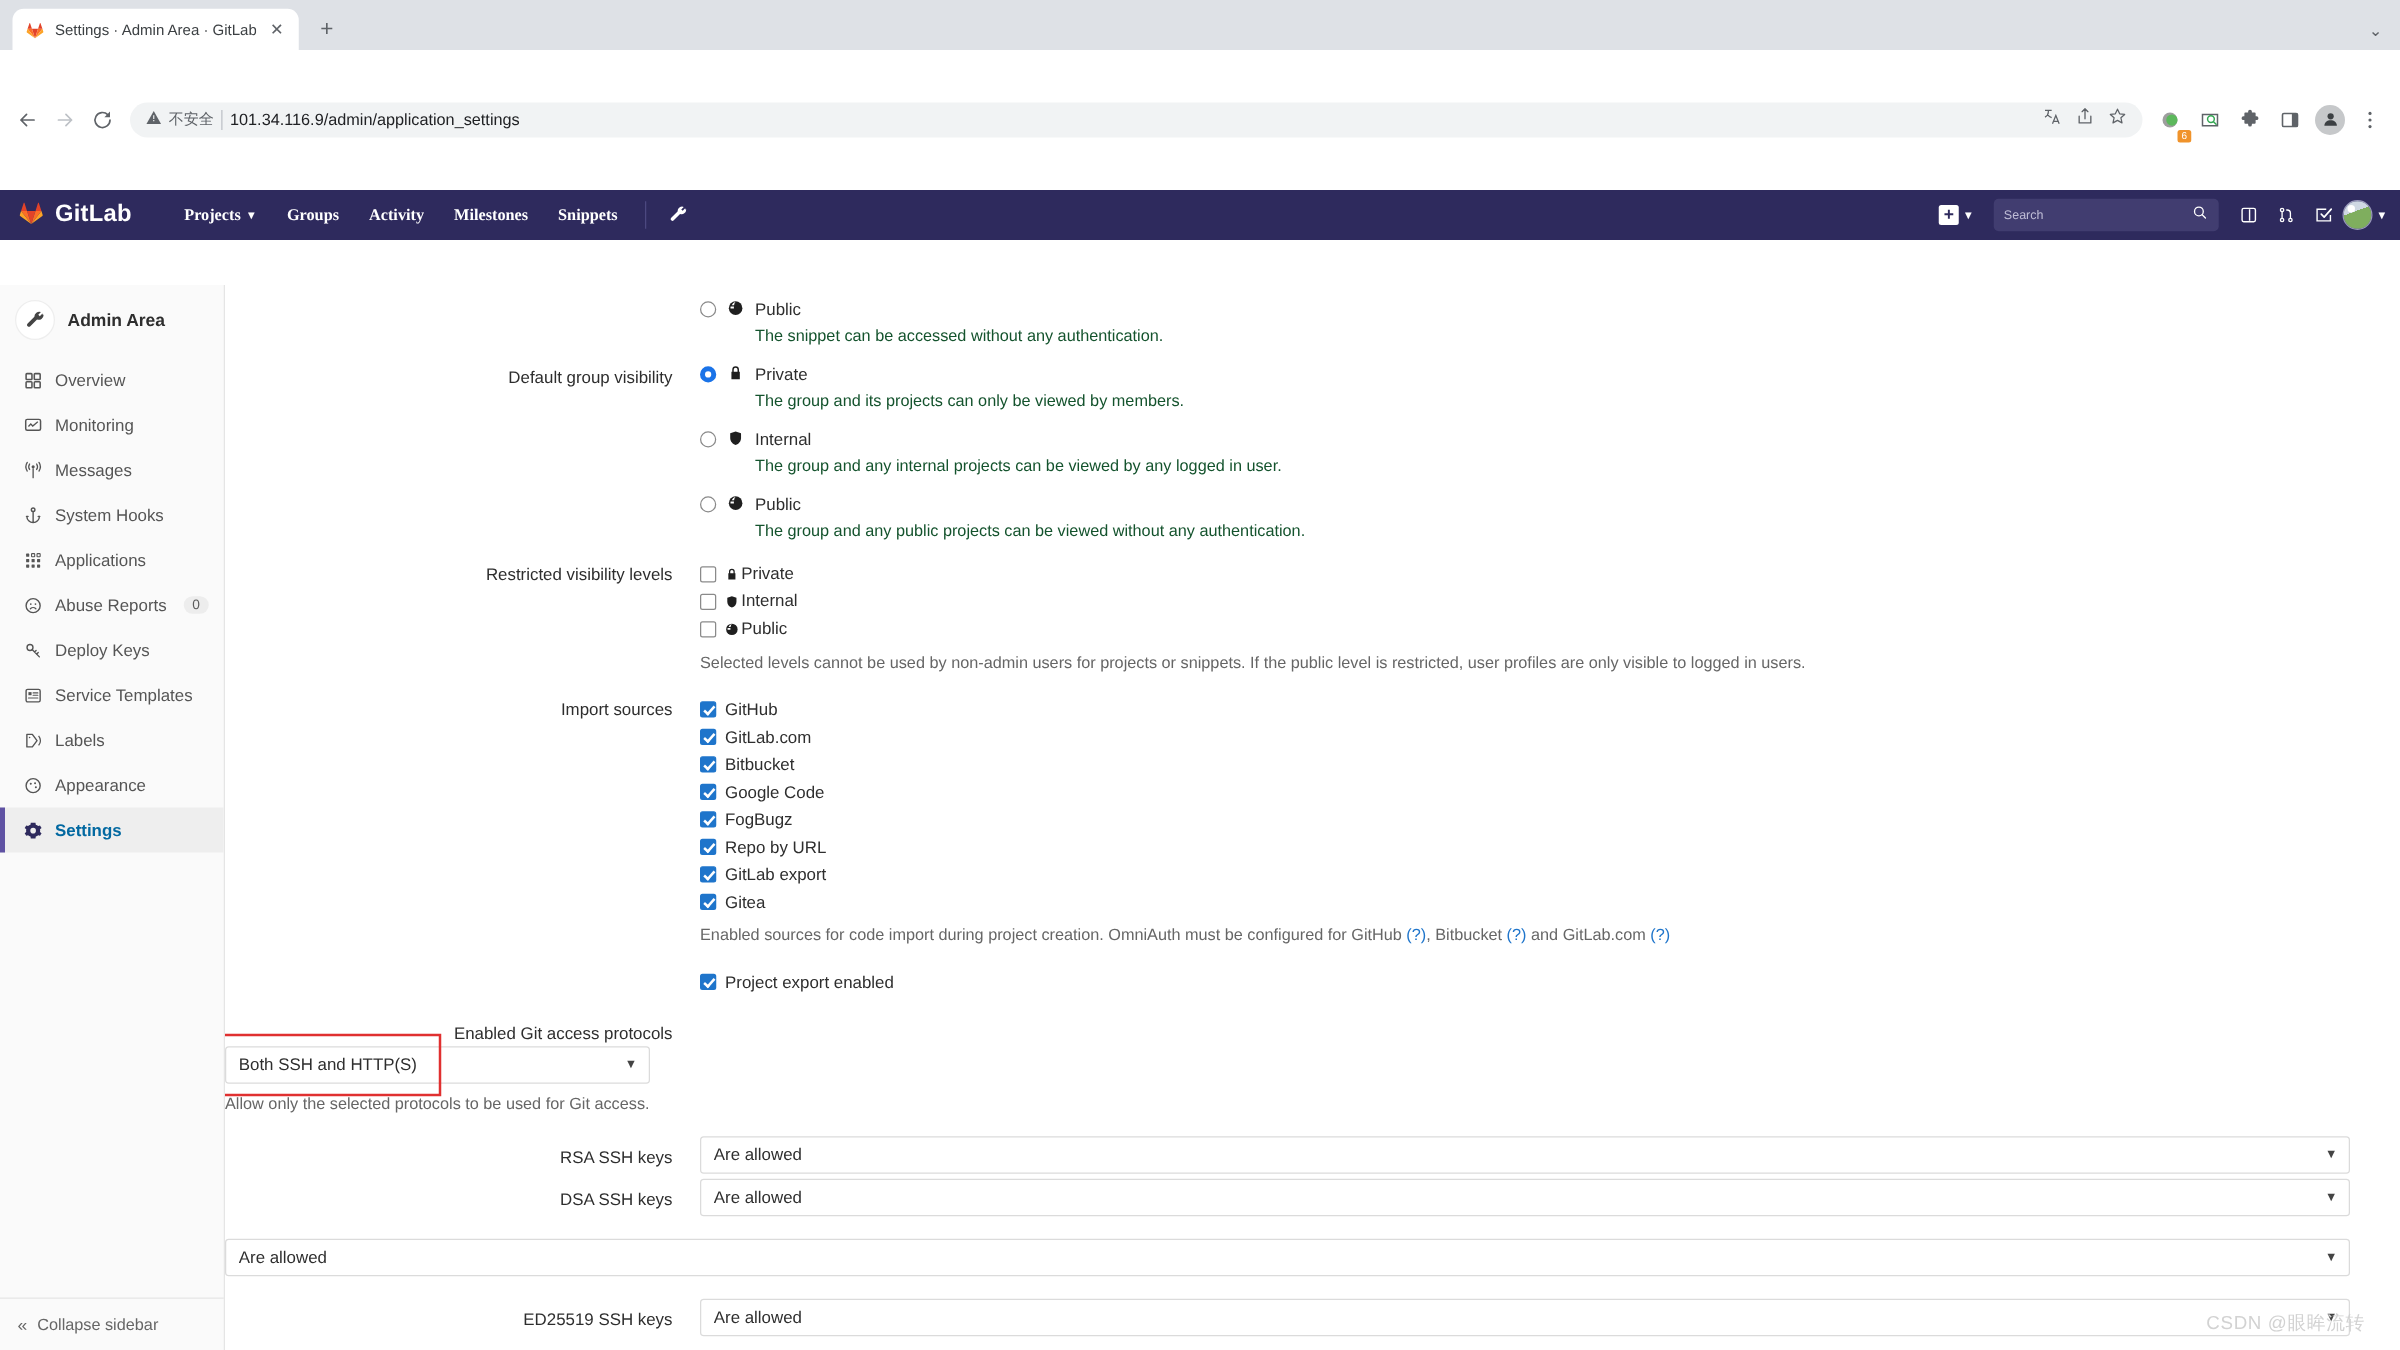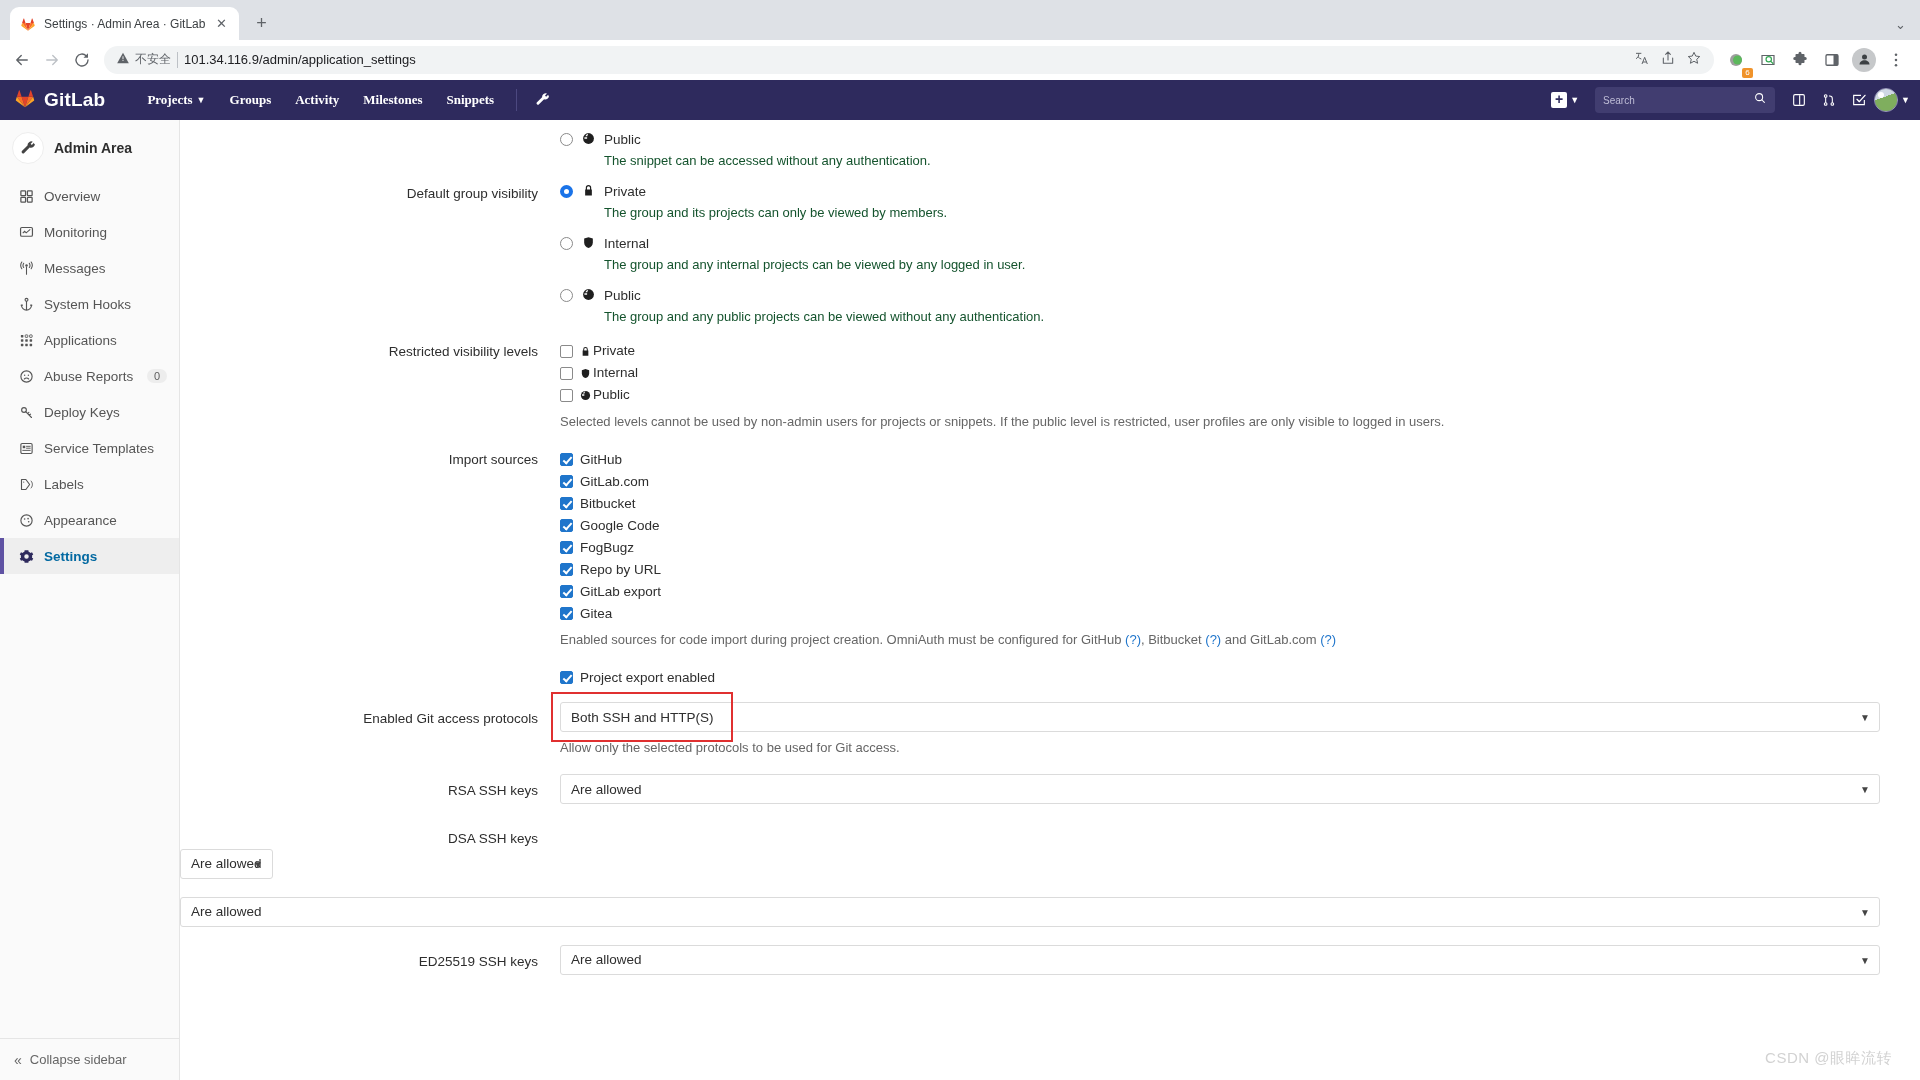--- a/index.html
+++ b/index.html
@@ -3,21 +3,21 @@
 <meta charset="utf-8">
 <style>
   * { box-sizing: border-box; margin: 0; padding: 0; }
   html, body {
     width: 1920px; height: 1080px;
     font-family: "Liberation Sans", sans-serif;
     background: #fff; overflow: hidden;
   }
 
   
-  .browser { width: 1920px; height: 1080px; display: flex; flex-direction: column; }
+  .browser { width: 1920px; height: 1080px; display: flex; flex-direction: column; gap: 36px; }
 
   .tabstrip {
     height: 40px; background: #dee1e6;
     display: flex; align-items: flex-end; padding-left: 10px; flex: none;
   }
   .tab {
     height: 33px; min-width: 220px; max-width: 240px;
     background: #fff; border-radius: 9px 9px 0 0;
     display: flex; align-items: center; padding: 0 10px; gap: 8px;
     position: relative;
@@ -685,21 +685,21 @@
         <div class="frow" style="margin-top:16px;">
           <div class="flabel"></div>
           <div class="fctl">
             <div class="cb-line">
               <span class="cb on"></span>
               <span class="cb-label">Project export enabled</span>
             </div>
           </div>
         </div>
 
-        <div class="frow" style="margin-top:14px;align-items:flex-start;">
+        <div class="frow" style="margin-top:14px;align-items:flex-start;flex-direction:column;">
           <div class="flabel" style="padding-top:7px;">Enabled Git access protocols</div>
           <div class="fctl" style="position:relative;">
             <div class="sel-wrap">
               <select class="fselect">
                 <option>Both SSH and HTTP(S)</option>
               </select>
               <span class="sel-chev">▼</span>
             </div>
             <div class="red-box" style="left:-9px;top:-10px;width:182px;height:50px;"></div>
             <div class="help">Allow only the selected protocols to be used for Git access.</div>
@@ -711,21 +711,21 @@
           <div class="fctl">
             <div class="sel-wrap">
               <select class="fselect">
                 <option>Are allowed</option>
               </select>
               <span class="sel-chev">▼</span>
             </div>
           </div>
         </div>
 
-        <div class="frow" style="margin-top:18px;flex-direction:column;">
+        <div class="frow" style="margin-top:4px;">
           <div class="flabel" style="padding-top:7px;">DSA SSH keys</div>
           <div class="fctl">
             <div class="sel-wrap">
               <select class="fselect">
                 <option>Are allowed</option>
               </select>
               <span class="sel-chev">▼</span>
             </div>
           </div>
         </div>

